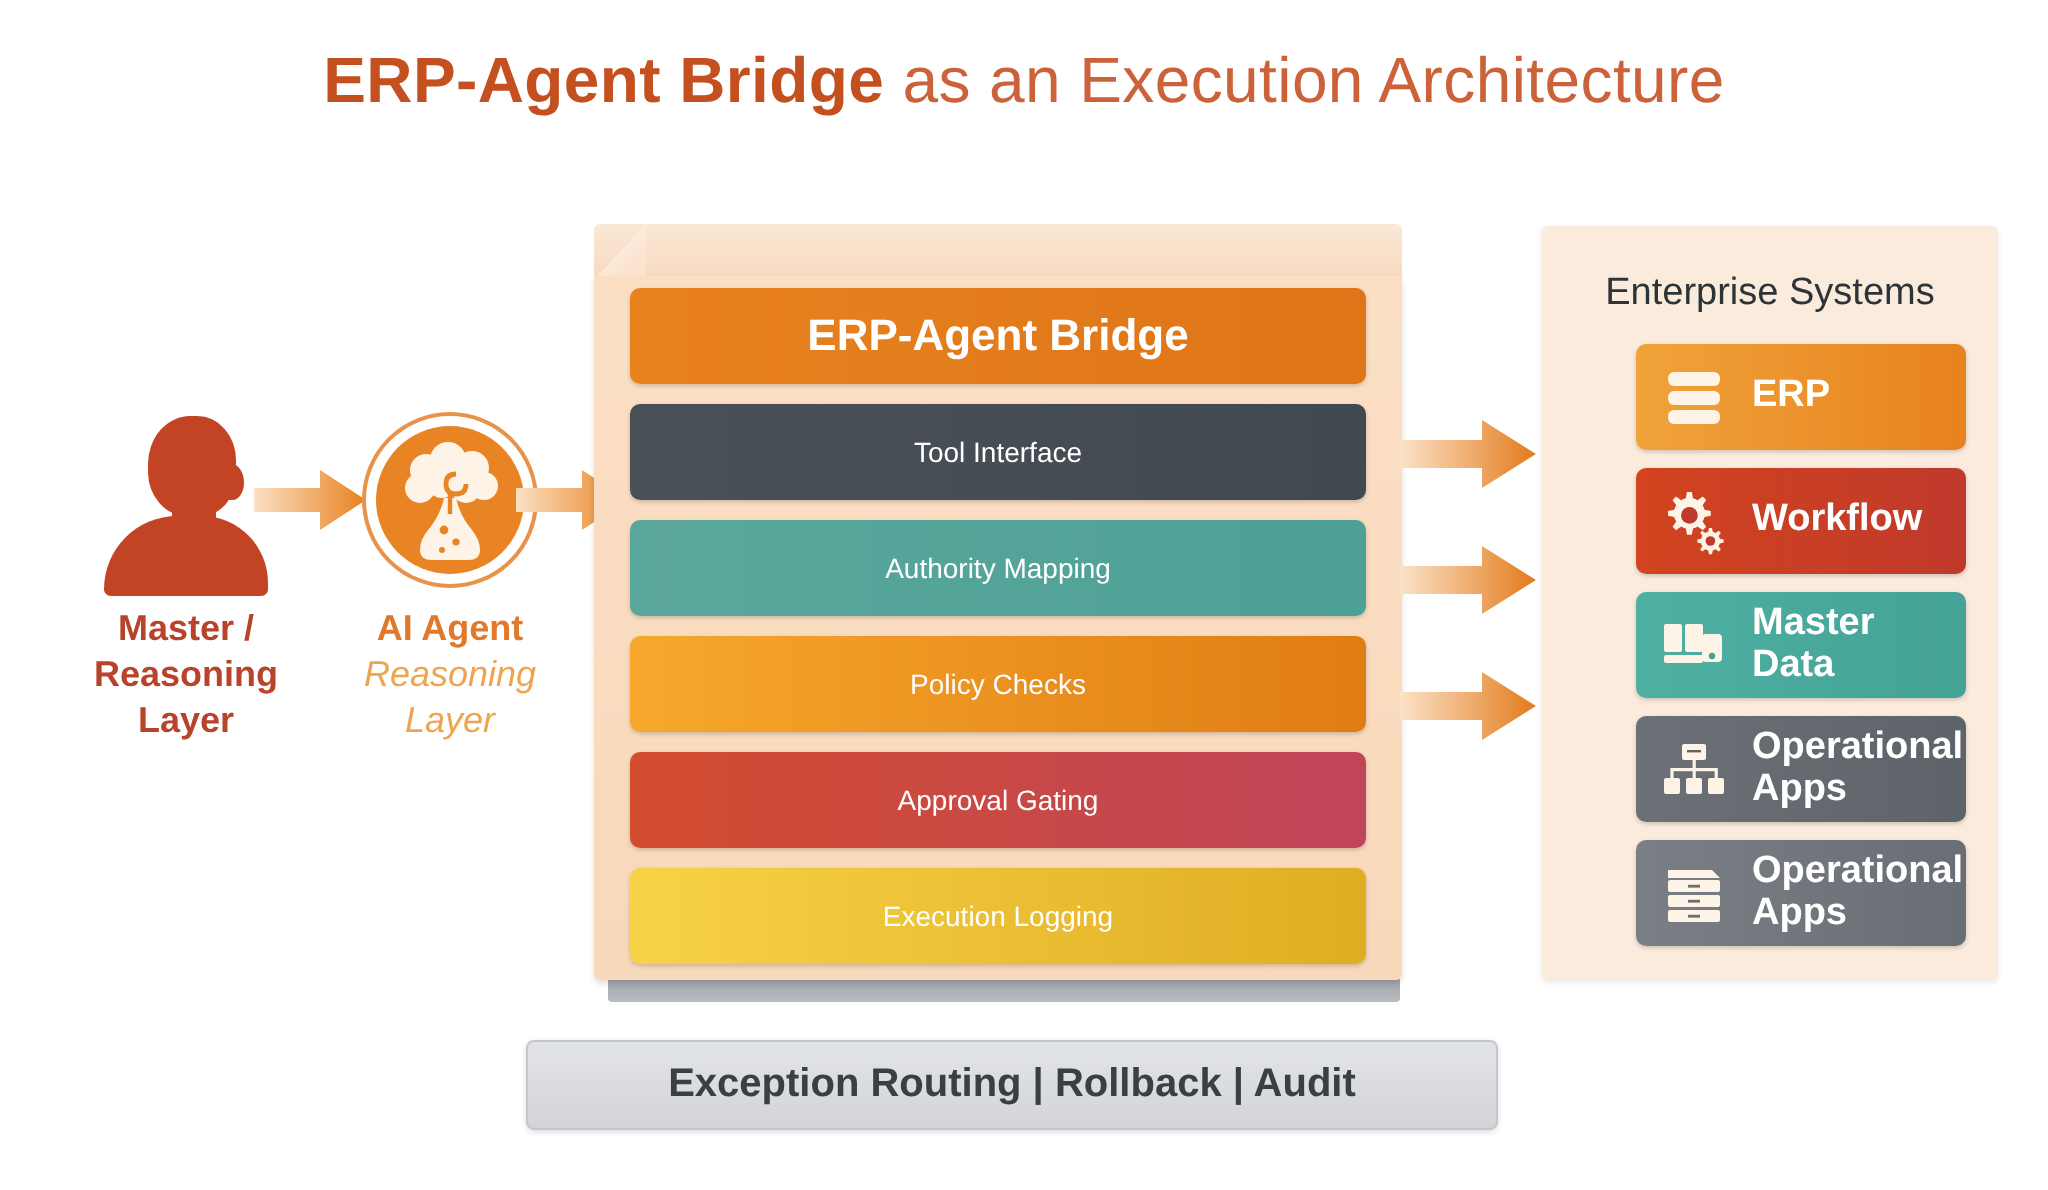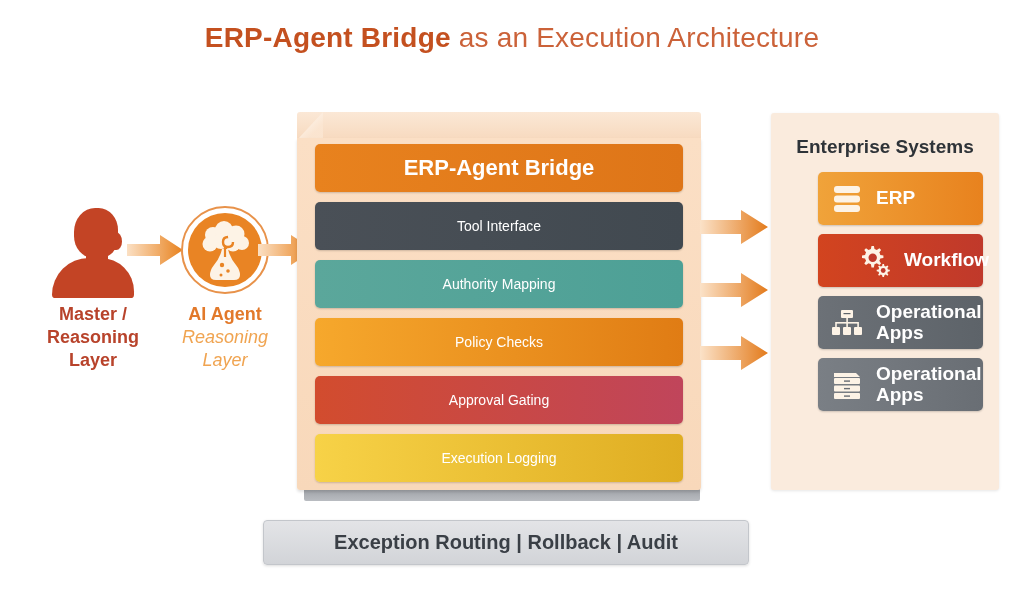--- a/index.html
+++ b/index.html
@@ -9,21 +9,21 @@
     font-family:"Liberation Sans", sans-serif;
     overflow:hidden;
     position:relative;
   }
   .stage{position:absolute;inset:0;}
 
   
   .title{
     position:absolute;left:0;top:22px;width:1024px;
     text-align:center;
-    font-size:28px;
+    font-size:32px;
     letter-spacing:.2px;
     white-space:nowrap;
   }
   .title .t-bold{font-weight:bold;color:#C4501F;}
   .title .t-light{font-weight:normal;color:#CB6239;}
 
   
   .person{position:absolute;left:52px;top:208px;width:86px;height:88px;}
   .person .head{
     position:absolute;left:22px;top:0;width:44px;height:50px;
@@ -126,37 +126,37 @@
   }
 
   
   .panel{
     position:absolute;left:771px;top:113px;width:228px;height:377px;
     background:#FAEBDD;border-radius:3px;
     box-shadow:0 1px 3px rgba(0,0,0,.10);
   }
   .panel-title{
     position:absolute;left:0;top:23px;width:228px;text-align:center;
-    font-size:19px;font-weight:bold;color:#2E3338;
+    font-size:19px;font-weight:normal;color:#2E3338;
   }
   .sys-list{
     position:absolute;left:16px;top:59px;width:196px;
     display:flex;flex-direction:column;gap:9px;
   }
   .sys{
     height:53px;border-radius:5px;
     display:flex;align-items:center;
     box-shadow:0 1px 2px rgba(0,0,0,.18);
     color:#fff;
     margin-left:31px;
   }
   .sys .ico{width:58px;display:flex;align-items:center;justify-content:center;flex:0 0 58px;}
   .sys .nm{font-size:19px;font-weight:bold;line-height:1.06;}
   .sys-erp{background:linear-gradient(90deg,#F0A33A 0%,#E8821E 100%);}
-  .sys-wf{background:linear-gradient(90deg,#D2441F 0%,#C0392B 100%);padding-left:28px;}
+  .sys-wf{background:linear-gradient(90deg,#D2441F 0%,#C0392B 100%);}
   .sys-md{background:linear-gradient(90deg,#4FB0A2 0%,#44A296 100%);}
   .sys-op1{background:linear-gradient(90deg,#6C7177 0%,#5D6369 100%);}
   .sys-op2{background:linear-gradient(90deg,#7A7F85 0%,#696E74 100%);}
 </style>
 </head>
 <body>
 
 <div class="stage">
 
   <div class="title">
@@ -321,20 +321,36 @@
               <path d="M13.5 2 l2.4 0 l.6 3.1 a8 8 0 0 1 2.3 1 l2.6-1.8 l1.7 1.7 l-1.8 2.6 a8 8 0 0 1 1 2.3 l3.1 .6 l0 2.4 l-3.1 .6 a8 8 0 0 1-1 2.3 l1.8 2.6 l-1.7 1.7 l-2.6-1.8 a8 8 0 0 1-2.3 1 l-.6 3.1 l-2.4 0 l-.6-3.1 a8 8 0 0 1-2.3-1 l-2.6 1.8 l-1.7-1.7 l1.8-2.6 a8 8 0 0 1-1-2.3 l-3.1-.6 l0-2.4 l3.1-.6 a8 8 0 0 1 1-2.3 l-1.8-2.6 l1.7-1.7 l2.6 1.8 a8 8 0 0 1 2.3-1 z"></path>
               <circle cx="14.7" cy="13.7" r="4.2" fill="#C0392B"></circle>
               <path d="M24.5 20 l1.5 0 l.4 1.9 a5 5 0 0 1 1.4 .6 l1.6-1.1 l1 1 l-1.1 1.6 a5 5 0 0 1 .6 1.4 l1.9 .4 l0 1.5 l-1.9 .4 a5 5 0 0 1-.6 1.4 l1.1 1.6 l-1 1 l-1.6-1.1 a5 5 0 0 1-1.4 .6 l-.4 1.9 l-1.5 0 l-.4-1.9 a5 5 0 0 1-1.4-.6 l-1.6 1.1 l-1-1 l1.1-1.6 a5 5 0 0 1-.6-1.4 l-1.9-.4 l0-1.5 l1.9-.4 a5 5 0 0 1 .6-1.4 l-1.1-1.6 l1-1 l1.6 1.1 a5 5 0 0 1 1.4-.6 z"></path>
               <circle cx="25.2" cy="26.5" r="2.4" fill="#C0392B"></circle>
             </g>
           </svg>
         </span>
         <span class="nm"><span>Workflow</span></span>
       </div>
 
+      <div class="sys sys-md">
+        <span class="ico">
+          <svg width="34" height="30" viewBox="0 0 34 30">
+            <g fill="#FDF3E6">
+              <rect x="2" y="4" width="9" height="14" rx="1"></rect>
+              <rect x="12.5" y="4" width="9" height="14" rx="1"></rect>
+              <rect x="2" y="19.5" width="19.5" height="4" rx="1"></rect>
+              <path d="M23 9 h6 a2 2 0 0 1 2 2 v10 a2 2 0 0 1-2 2 h-6 a2 2 0 0 1-2-2 v-10 a2 2 0 0 1 2-2 z"></path>
+              <circle cx="26" cy="20" r="1.6" fill="#44A296"></circle>
+            </g>
+          </svg>
+        </span>
+        <span class="nm">
+          <span>Master</span><br><span>Data</span>
+        </span>
+      </div>
 
       <div class="sys sys-op1">
         <span class="ico">
           <svg width="34" height="30" viewBox="0 0 34 30">
             <g fill="#FDF3E6">
               <rect x="11" y="2" width="12" height="8" rx="1"></rect>
               <rect x="2" y="19" width="8" height="8" rx="1"></rect>
               <rect x="13" y="19" width="8" height="8" rx="1"></rect>
               <rect x="24" y="19" width="8" height="8" rx="1"></rect>
               <rect x="16.3" y="10" width="1.6" height="5"></rect>

